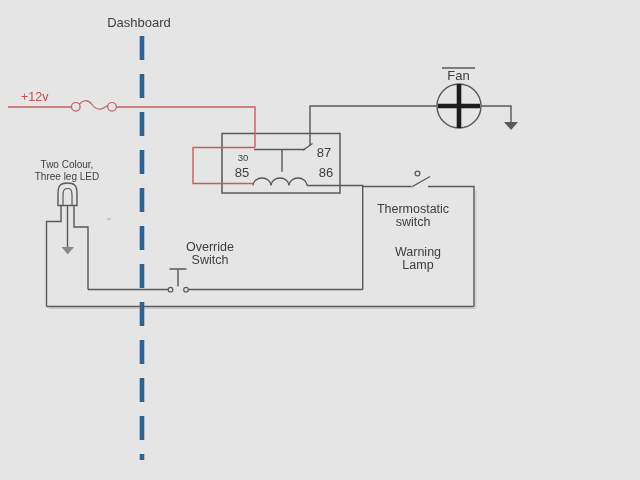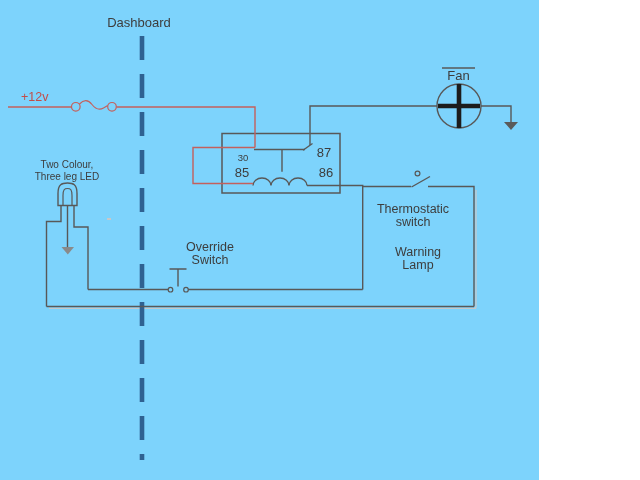--- a/index.html
+++ b/index.html
@@ -1,16 +1,16 @@
 <!DOCTYPE html>
 <html><head>
 <meta charset="utf-8">
 <style>
   html,body{margin:0;padding:0;background:#ffffff;}
-  .stage{position:relative;width:539px;height:480px;background:#7dd3fc;overflow:hidden;}
+  .stage{position:relative;width:640px;height:480px;background:#e5e5e5;overflow:hidden;}
   svg{display:block;}
   .w{fill:none;stroke-width:1.4;}
   .w2{fill:none;stroke-width:1.5;}
   .thin{fill:none;stroke-width:1.2;}
   text{font-family:"Liberation Sans","DejaVu Sans",sans-serif;}
   .t13{font-size:13px;}
   .t12{font-size:12.5px;}
   .t10{font-size:10px;}
   .t9{font-size:9.5px;}
   .mid{text-anchor:middle;}

